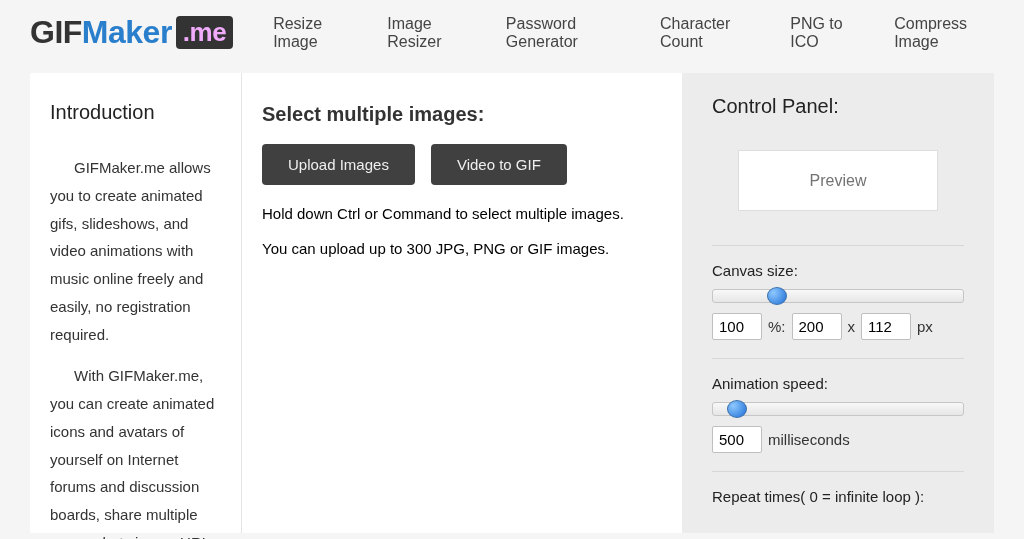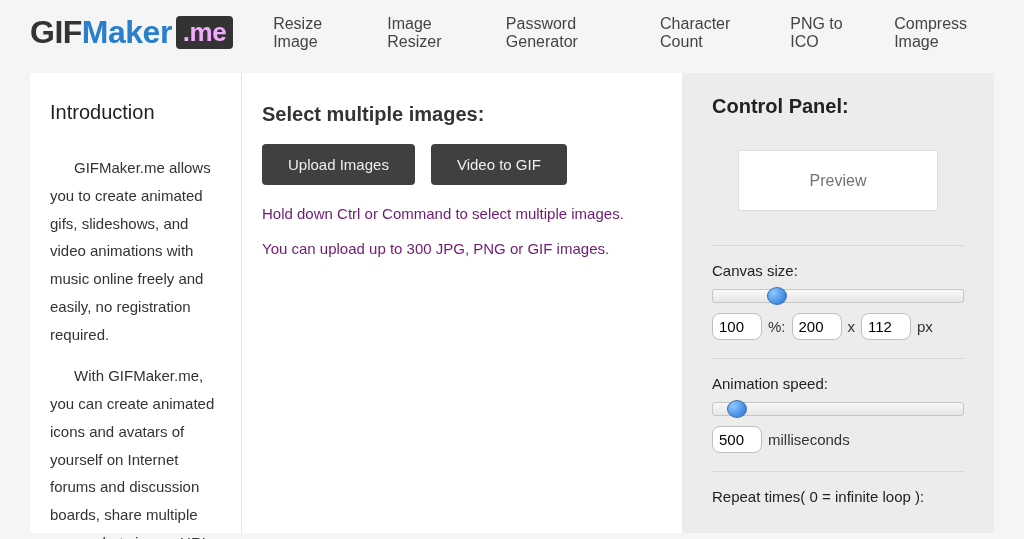--- a/index.html
+++ b/index.html
@@ -86,34 +86,34 @@
     background: #404040;
     color: #eee;
     border: none;
     border-radius: 4px;
     padding: 12px 26px;
     font-size: 15px;
     cursor: pointer;
   }
   .col-center .hint {
     font-size: 15px;
-    color: #701a75;
+    color: #000000;
     margin-bottom: 18px;
   }
   
   .col-panel {
     width: 312px;
     background: #ececec;
     padding: 22px 30px 0 30px;
     display: flex;
     flex-direction: column;
   }
   .col-panel h2 {
     font-size: 20px;
-    font-weight: 700;
+    font-weight: 400;
     color: #222;
     margin-bottom: 32px;
   }
   .preview {
     background: #fff;
     border: 1px solid #ddd;
     height: 112px;
     width: 200px;
     display: flex;
     align-items: center;
@@ -143,21 +143,21 @@
     background: radial-gradient(circle at 30% 30%, #8ec8ff, #1f6fd6);
     border: 1px solid #3b6fa8;
     border-radius: 50%;
   }
   .inputs { display: flex; align-items: center; gap: 6px; font-size: 15px; }
   .inputs input {
     border: 1px solid #bfbfbf;
     background: #fff;
     padding: 4px 6px;
     font-size: 15px;
-    border-radius: 8px;
+    border-radius: 2px;
   }
   .w50 { width: 50px; }
 </style>
 </head>
 <body>
 
 <div class="header">
   <div class="logo">
     <span class="p1">GIF</span>
       <span class="p2">Maker</span>

